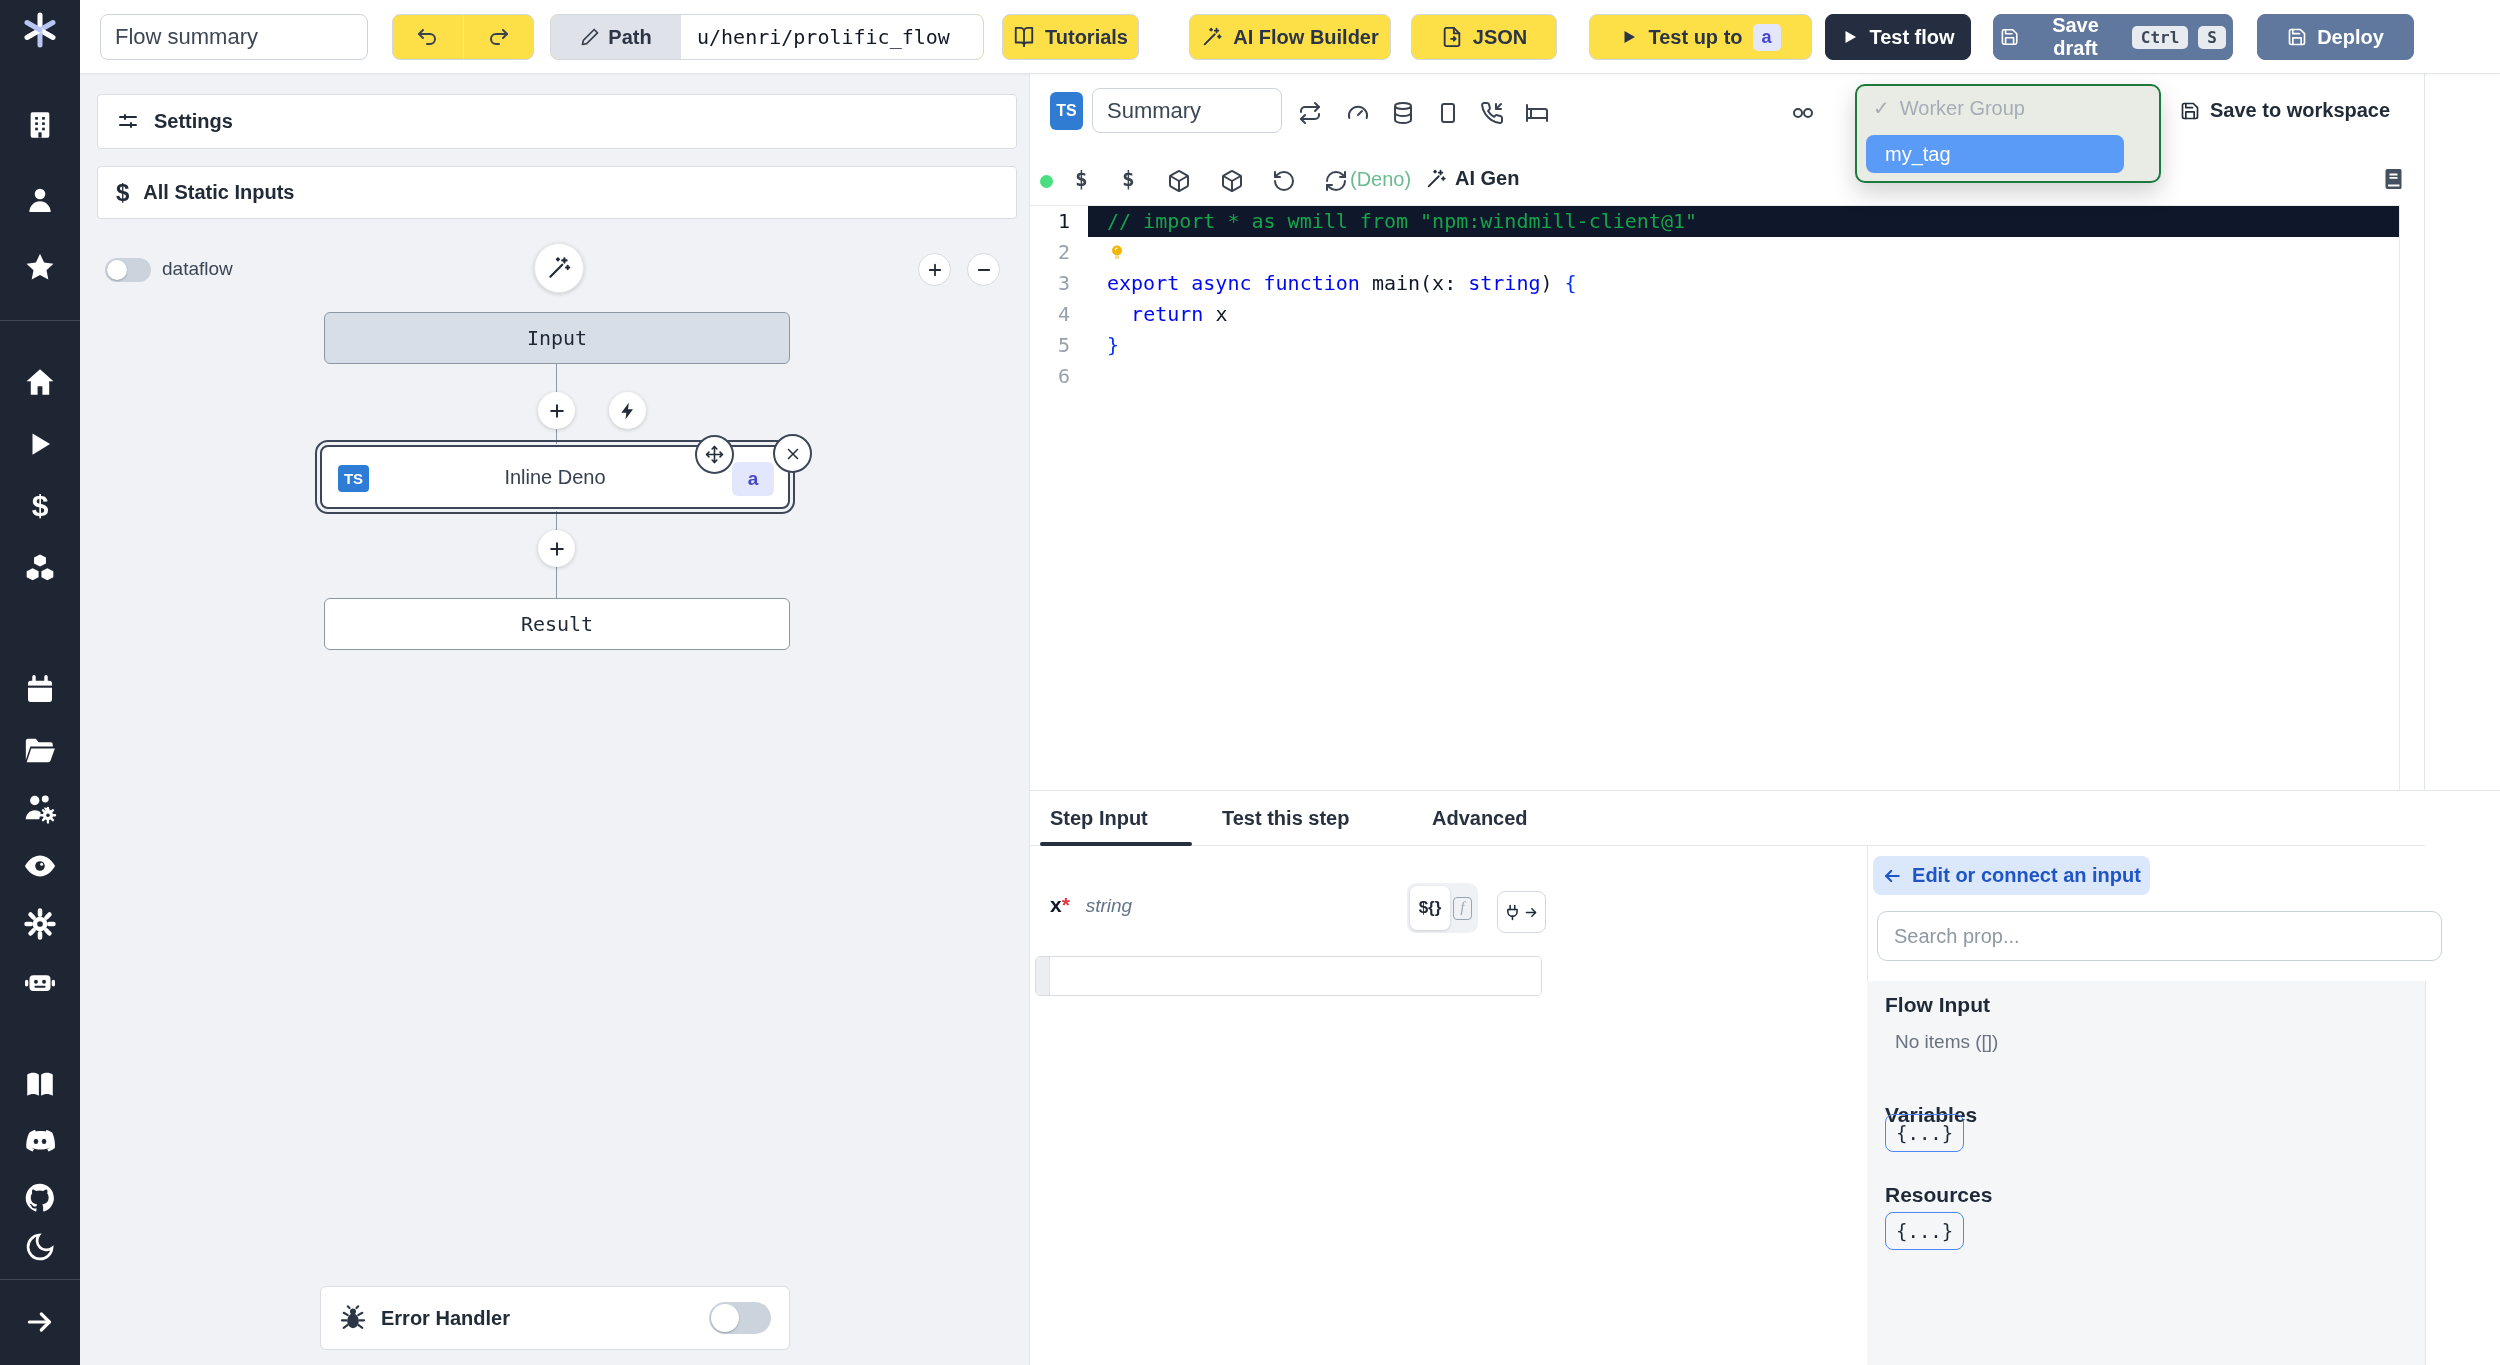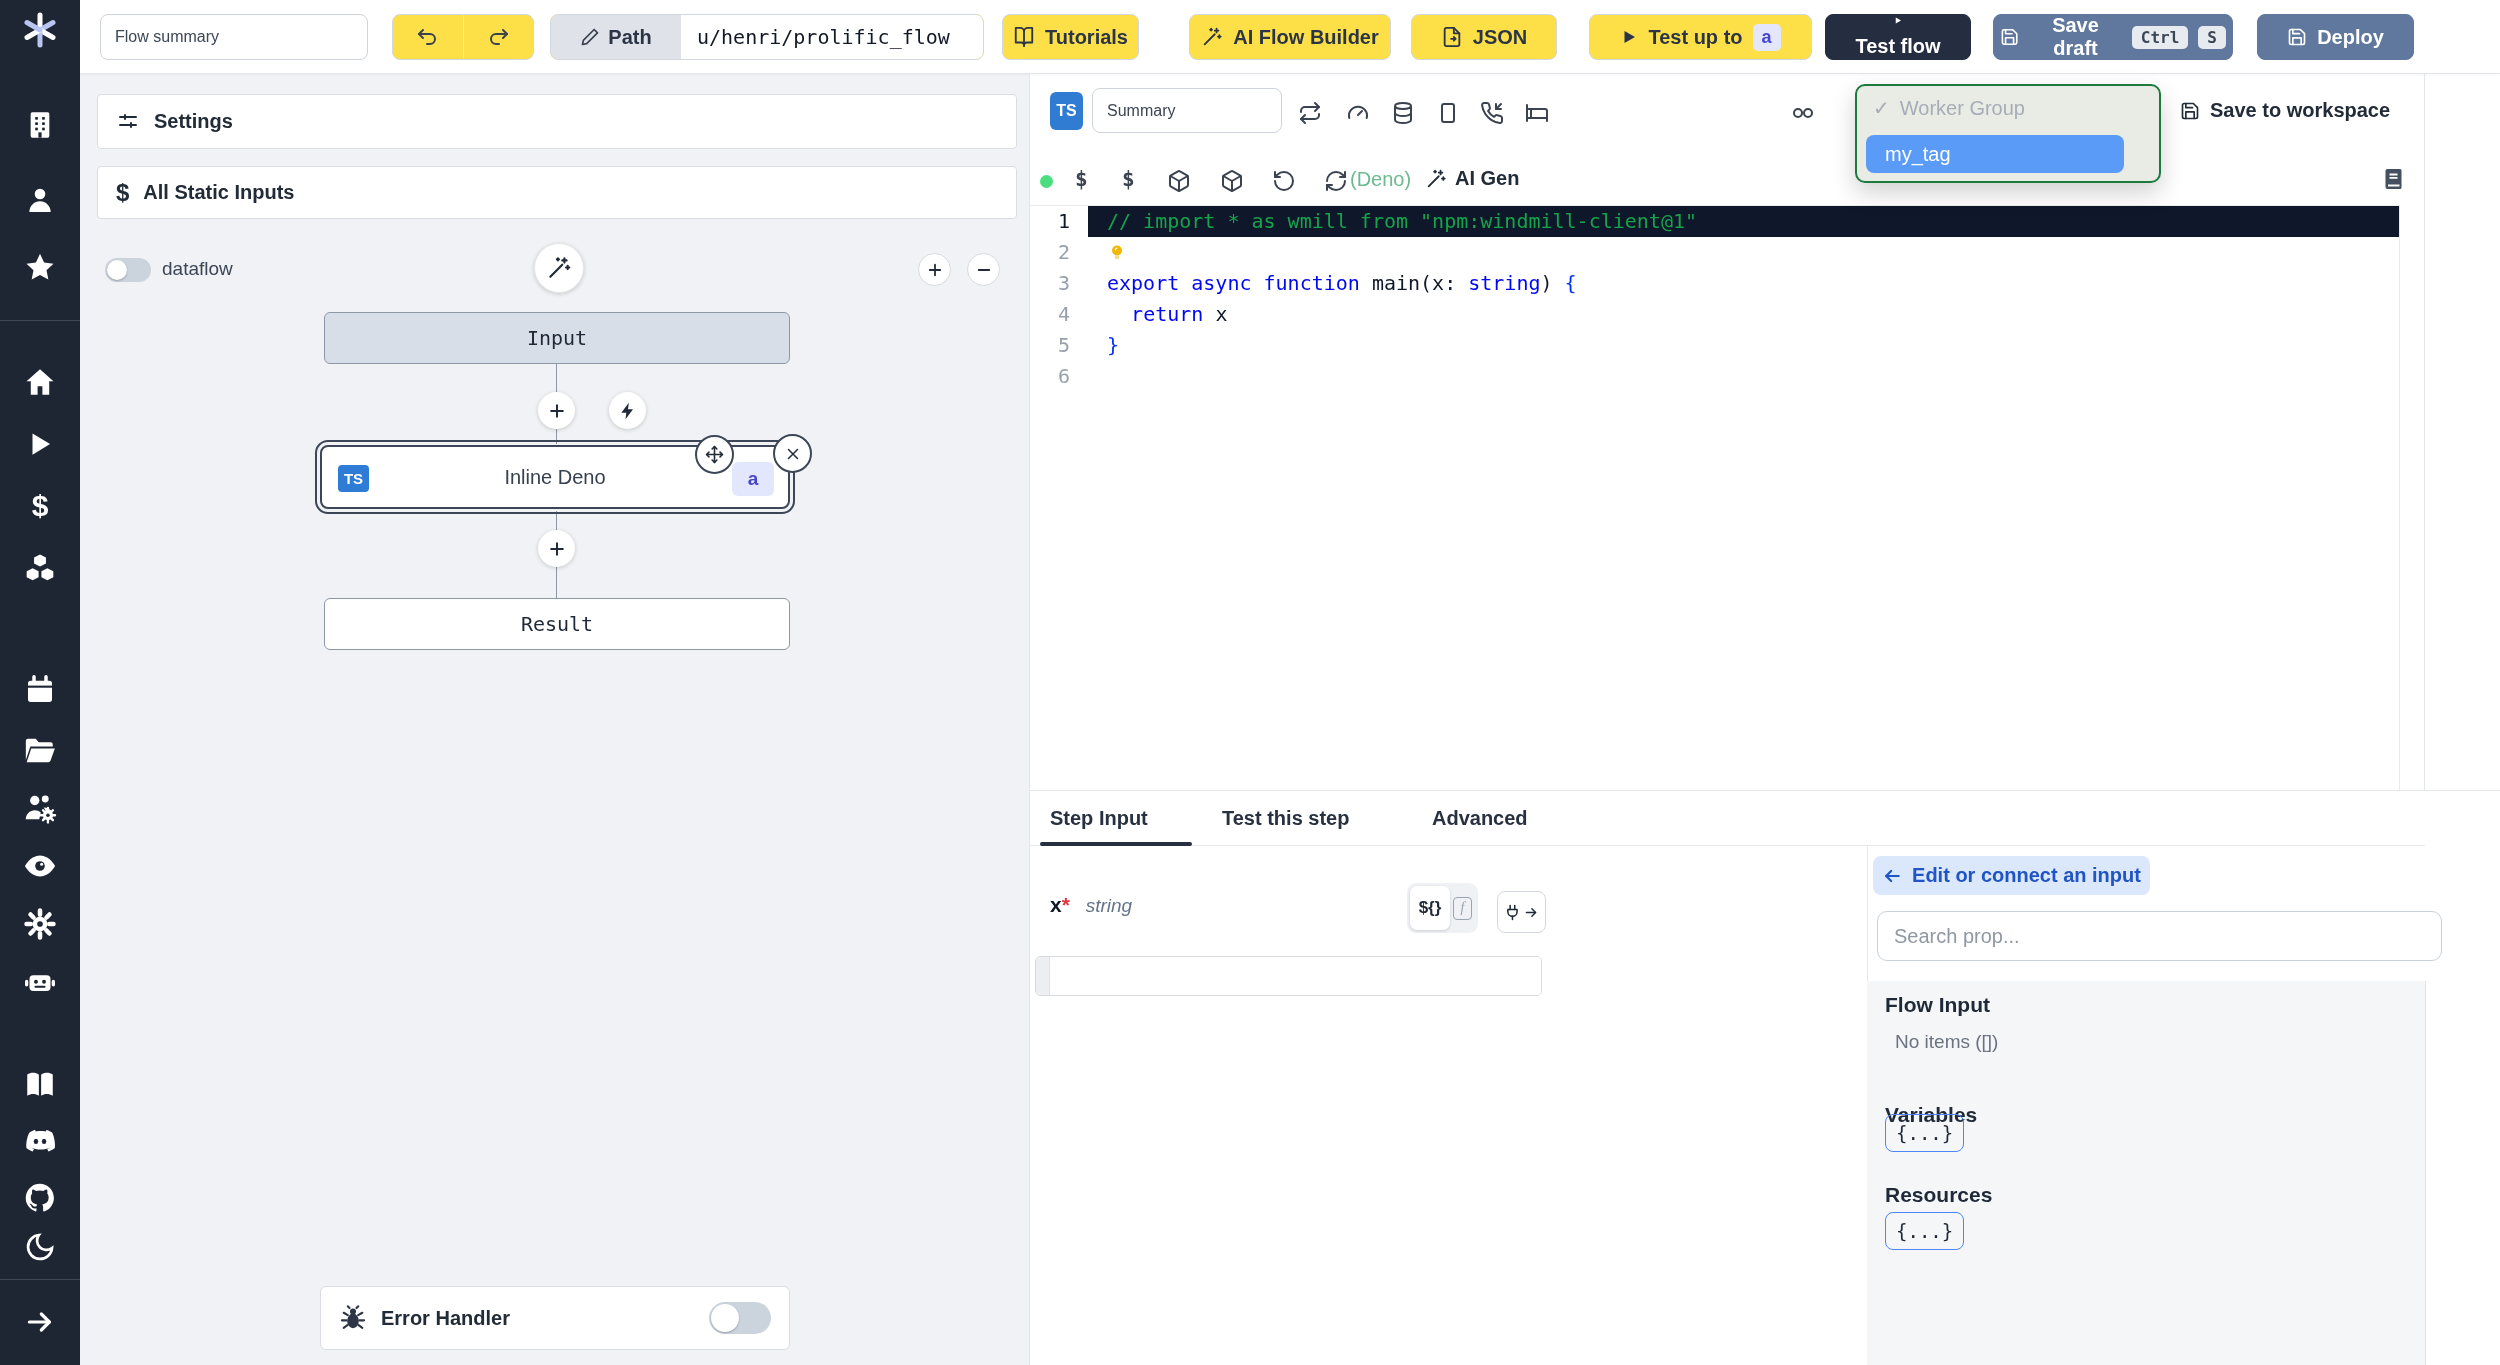--- a/index.html
+++ b/index.html
@@ -11,21 +11,21 @@
   .sidebar{left:0;top:0;width:80px;height:1365px;background:#1e2533;}
   .sbi{position:absolute;left:0;width:80px;height:44px;display:flex;align-items:center;justify-content:center;color:#fff;cursor:pointer;}
   .side-glyph{font-weight:bold;font-size:30px;color:#fff;line-height:1;}
   .sdiv{position:absolute;left:0;width:80px;border-top:1px solid rgba(255,255,255,.16);}
   
   .header{left:80px;top:0;width:2420px;height:74px;background:#fff;border-bottom:1px solid #e3e6ea;box-shadow:0 1px 2px rgba(0,0,0,.04);z-index:5;}
   .hbtn{position:absolute;top:14px;height:46px;display:flex;align-items:center;justify-content:center;gap:10px;background:#fde047;border:1px solid #d3d8de;border-radius:8px;font-size:20px;font-weight:600;color:#2b3546;box-sizing:border-box;cursor:pointer;}
   .dark-btn{background:#242e40;border-color:#242e40;color:#fff;}
   .slate-btn{background:#61789e;border-color:#61789e;color:#fff;}
   .kbd{background:#e7eaee;color:#3b4656;border-radius:5px;padding:2px 9px;font-size:16px;font-weight:700;font-family:"DejaVu Sans Mono",monospace;}
-  .hinput{position:absolute;top:14px;height:46px;border:1px solid #cfd4da;border-radius:8px;box-sizing:border-box;padding:0 14px;font-size:16px;color:#c2410c;background:#fff;outline:none;}
+  .hinput{position:absolute;top:14px;height:46px;border:1px solid #cfd4da;border-radius:8px;box-sizing:border-box;padding:0 14px;font-size:22px;color:#c2410c;background:#fff;outline:none;}
   .hinput::placeholder{color:#3c4654;font-weight:500;opacity:1;}
   .badge-a{background:#e4e6fb;color:#4745d0;border-radius:5px;font-weight:700;font-size:18px;padding:3px 9px;}
   
   .flowp{left:80px;top:74px;width:950px;height:1291px;background:#f0f2f5;border-right:1px solid #e3e6ea;}
   .card{position:absolute;background:#fff;border:1px solid #dadde2;border-radius:4px;display:flex;align-items:center;gap:14px;padding:0 18px;box-sizing:border-box;font-weight:700;font-size:20px;color:#222b38;}
   .node{position:absolute;display:flex;align-items:center;justify-content:center;font-family:"DejaVu Sans Mono",monospace;font-size:20px;color:#1f2937;box-sizing:border-box;border-radius:6px;}
   .edge{position:absolute;width:1px;background:#8d98a7;}
   .gcirc{position:absolute;background:#fff;border-radius:50%;display:flex;align-items:center;justify-content:center;color:#222b38;box-shadow:0 1px 4px rgba(0,0,0,.18);cursor:pointer;}
   .toggle{position:relative;border-radius:999px;background:#cbd3dd;cursor:pointer;}
   .toggle .knob{position:absolute;top:2px;left:2px;background:#fff;border-radius:50%;box-shadow:0 1px 2px rgba(0,0,0,.25);}
@@ -420,21 +420,21 @@
         </svg>
       <span>JSON</span>
     </button>
     <button class="hbtn" style="left:1509px;width:223px;">
       <svg width="18" height="18" viewBox="0 0 24 24" color="#2b3546">
           <use href="#i-play"></use>
         </svg>
       <span>Test up to</span>
       <span class="badge-a">a</span>
     </button>
-    <button class="hbtn dark-btn" style="left:1745px;width:146px;flex-direction:column;">
+    <button class="hbtn dark-btn" style="left:1745px;width:146px;">
       <svg width="18" height="18" viewBox="0 0 24 24" color="#fff">
           <use href="#i-play"></use>
         </svg>
       <span>Test flow</span>
     </button>
     <button class="hbtn slate-btn" style="left:1913px;width:240px;">
       <svg width="20" height="20" viewBox="0 0 24 24" color="#fff">
           <use href="#i-save"></use>
         </svg>
       <span>Save draft</span>

